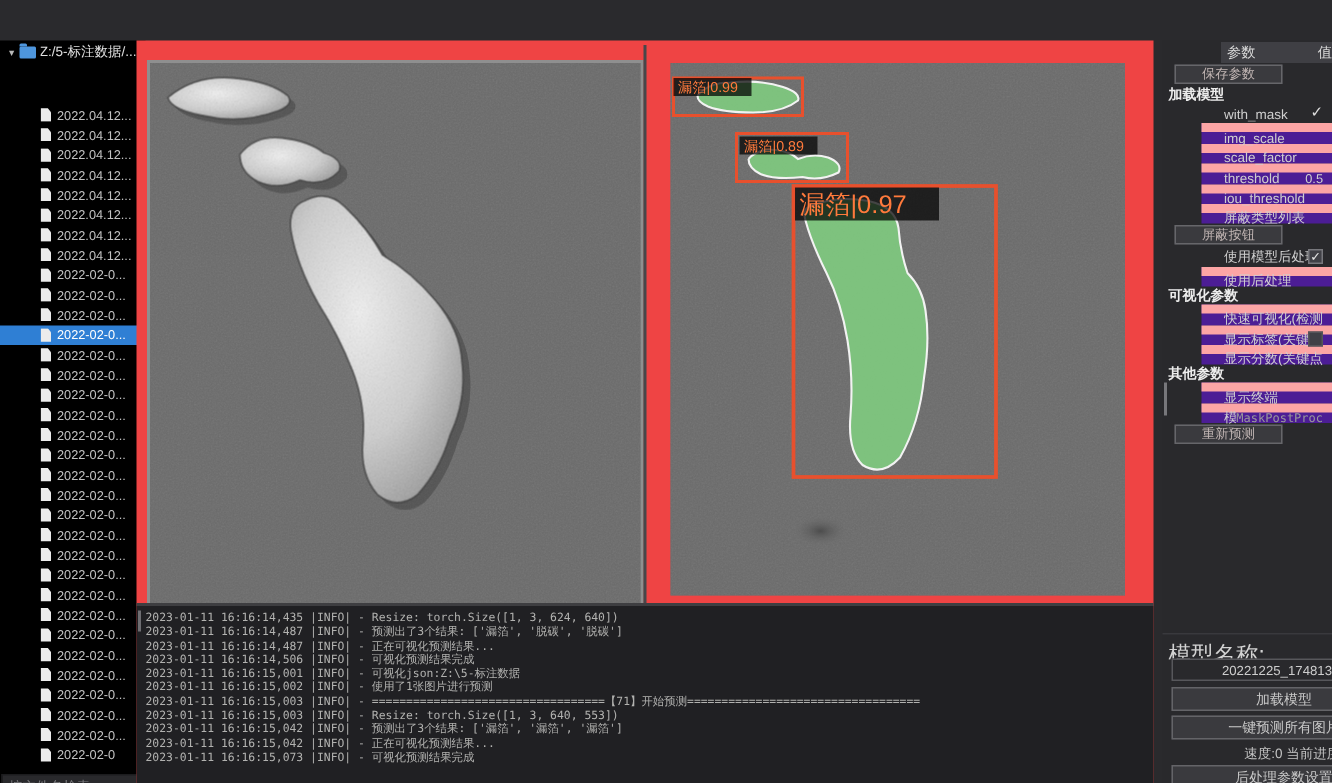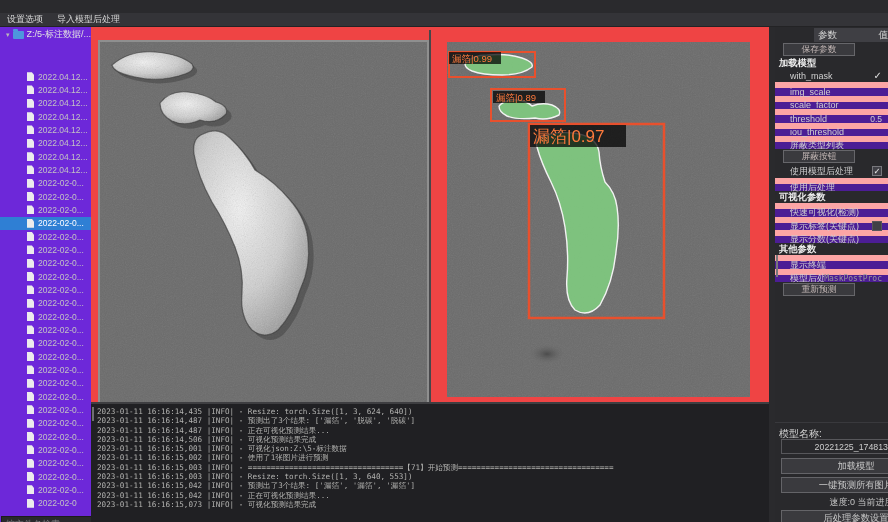--- a/index.html
+++ b/index.html
@@ -11,21 +11,21 @@
   
   .titlebar { left:0; top:0; width:888px; height:13px; background:#39393d;
     display:flex; align-items:center; gap:4px; padding-left:4px; }
   .title-icon { width:7px; height:9px; background:#d42a1e; border-radius:1px 3px 1px 1px; }
   .title-text { font-size:8px; color:#dcdcdc; }
   .menubar { left:0; top:13px; width:888px; height:14px; background:#343438;
     display:flex; align-items:center; gap:14px; padding-left:7px; border-bottom:1px solid #232325; }
   .menu-item { font-size:9px; color:#d6d6d6; cursor:default; }
 
   
-  .left-panel { left:0; top:27px; width:97px; height:495px; background:#6d28d9; }
+  .left-panel { left:0; top:27px; width:97px; height:495px; background:#000000; }
   .tree-root { display:flex; align-items:center; gap:3px; height:15px; padding-left:6px; }
   .tree-arrow { font-size:7px; color:#b9b9b9; }
   .folder-icon { width:11px; height:8px; background:#4e96dd; border-radius:1px; position:relative; }
   .folder-icon::before { content:""; position:absolute; left:0; top:-2px; width:5px; height:2px;
     background:#4e96dd; border-radius:1px 1px 0 0; }
   .tree-root-label { font-size:9px; color:#e2e2e2; white-space:nowrap; overflow:hidden; }
   .tree-items { position:absolute; left:0; top:43px; width:97px; height:440px; overflow:hidden; }
   .tree-item { display:flex; align-items:center; gap:4px; height:13.33px; padding-left:27px; }
   .tree-item.selected { background:#2f7fd4; }
   .tree-item.selected .tree-label { color:#fff; }
@@ -56,54 +56,50 @@
   .params-scrollthumb { position:absolute; left:1px; top:228px; width:2px; height:22px; background:#77777b; }
   .p-header { display:flex; height:14px; background:#3f3f44; align-items:center;
     font-size:9.5px; color:#d8d8d8; margin-top:1px;margin-left:39px; }
   .p-header .h-name { padding-left:4px; width:66px; }
   .p-rows { position:relative; width:113px; }
   .p-btnrow { height:15px; display:flex; align-items:center; padding-left:8px; }
   .p-btn { width:72px; height:13px; background:#3a3a3e; border:1px solid #66666a; color:#c2b6b4;
     font-size:8.8px; display:flex; align-items:center; justify-content:center; }
   .p-section { height:12px; font-size:9.3px; font-weight:bold; color:#ececec;
     padding-left:4px; display:flex; align-items:center; }
-  .p-row { height:13.4px; display:flex; align-items:center; padding-left:15px; padding-right:6px; }
+  .p-row { height:13.4px; display:flex; align-items:center; padding-left:15px; padding-right:6px;margin-left:26px; }
   .p-row.bar { background:#4c1d95; border-top:6px solid #fca5a5; }
   .p-label { font-size:9px; color:#cfcfcf; white-space:nowrap; flex:1; overflow:hidden; }
   .p-value { font-size:8.5px; color:#cfcfcf; white-space:nowrap; }
   .p-value.mark { font-size:10px; color:#e0e0e0; }
   .p-value.dim { color:#98989c; font-family:"DejaVu Sans Mono",monospace; font-size:8px; }
   .p-checkbox { width:10px; height:10px; background:#404046; border:1px solid #77777c;
     font-size:8.5px; line-height:9px; text-align:center; color:#e6e6e6; }
   .p-checkbox.unchecked { border-color:#55555a; color:transparent; }
 
   .model-divider { position:absolute; left:0; top:395px; width:113px; height:1px; background:#39393d; }
-  .model-label { position:absolute; left:4px; top:400px; font-size:10px; color:#d2d2d2; }
+  .model-label { position:absolute; left:4px; top:400px; font-size:15px; color:#d2d2d2; }
   .model-name-field { position:absolute; left:6px; top:412px; width:150px; height:15px;
     background:#29292c; border:1px solid #57575b; color:#cdcdcd; font-size:8.8px;
     display:flex; align-items:center; justify-content:flex-end; padding-right:42px; }
   .rp-btn { position:absolute; left:6px; width:150px; height:16px; background:#3a3a3e;
     border:1px solid #646468; color:#c8c8c8; font-size:9.3px;
     display:flex; align-items:center; justify-content:center; }
   .rp-status { position:absolute; left:6px; top:469px; width:120px; font-size:9px; color:#c4c4c4;
     text-align:right; white-space:nowrap; }
   .rp-btn.b-load { top:431px; }
   .rp-btn.b-predict-all { top:450px; }
   .rp-btn.b-bottom { top:483px; height:16px; }
 </style>
 </head>
 <body>
 
 <div class="app">
 
 
-  <div class="abs menubar">
-    <span class="menu-item">设置选项</span>
-    <span class="menu-item">导入模型后处理</span>
-  </div>
 
   <div class="abs left-panel">
     <div class="tree-root">
       <span class="tree-arrow">▾</span>
       <span class="folder-icon"></span>
       <span class="tree-root-label">Z:/5-标注数据/...</span>
     </div>
     <div class="tree-items">
         <div class="tree-item">
           <span class="file-icon"></span>

